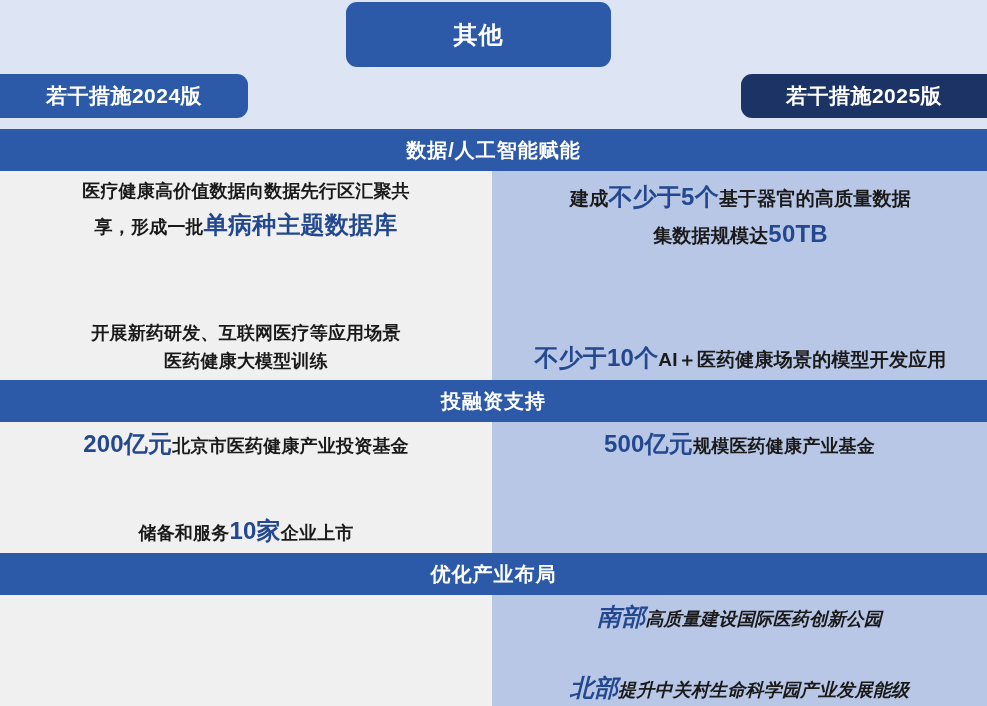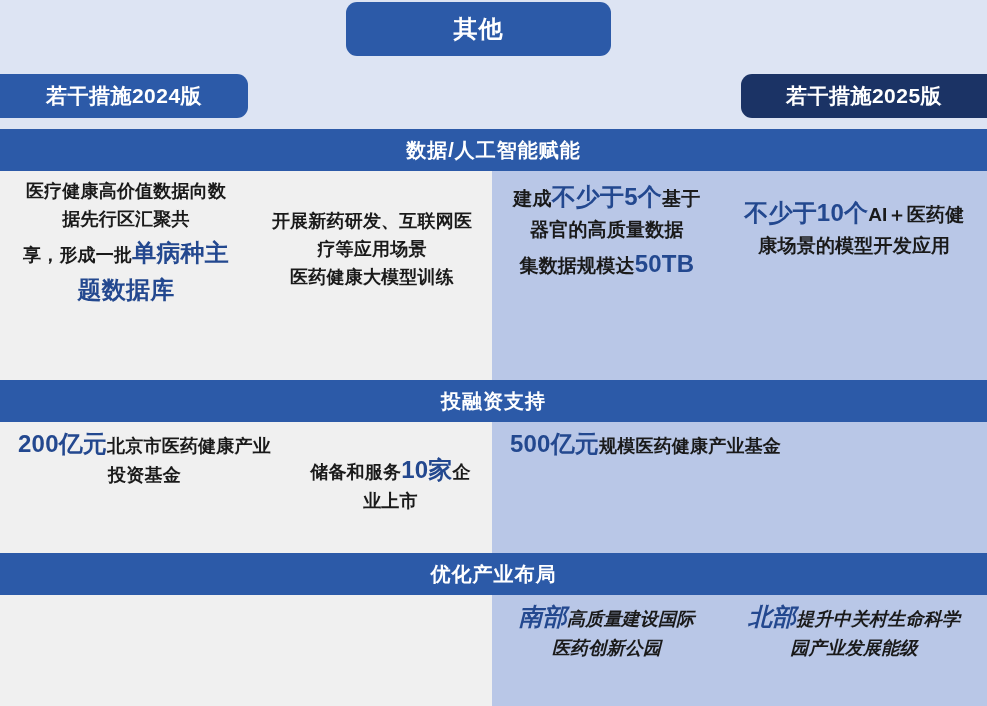--- a/index.html
+++ b/index.html
@@ -51,21 +51,21 @@
     background: #b9c7e7;
     z-index: 0;
   }
 
   
   .title-pill {
     position: absolute;
     left: 346px;
     top: 2px;
     width: 265px;
-    height: 54px;
+    height: 65px;
     background: #2c5aa8;
     border-radius: 11px;
     color: #ffffff;
     font-size: 24px;
     font-weight: bold;
     display: flex;
     align-items: center;
     justify-content: center;
     letter-spacing: 1px;
     z-index: 3;
@@ -122,21 +122,21 @@
   .bar-1 { top: 129px; }
   .bar-2 { top: 380px; }
   .bar-3 { top: 553px; }
 
   
   .cell {
     position: absolute;
     box-sizing: border-box;
     z-index: 2;
     display: flex;
-    flex-direction: row;
+    flex-direction: column;
     justify-content: space-between;
   }
   .cell-left  { left: 0;     width: 492px; }
   .cell-right { left: 492px; width: 495px; }
 
   .row1 { top: 178px; height: 198px; }
   .row2 { top: 425px; height: 124px; }
   .row3 { top: 598px; height: 108px; font-style: italic; }
 
   .para {

